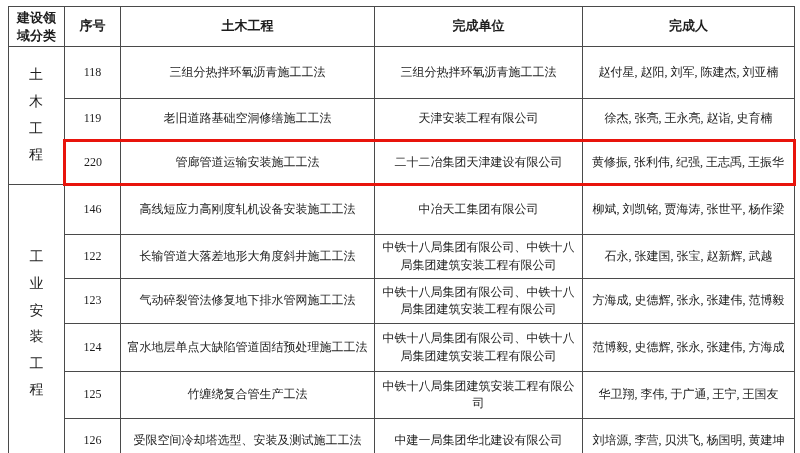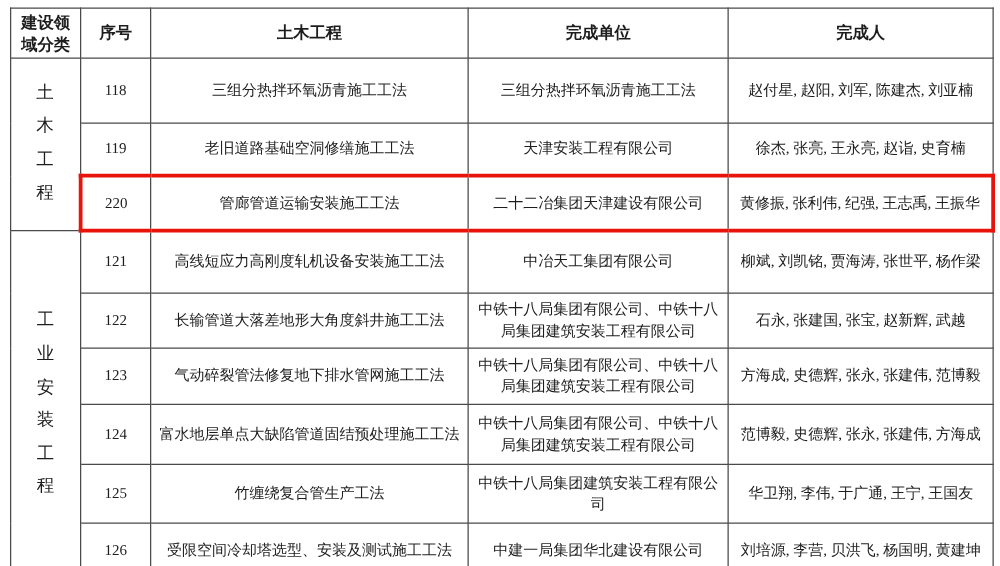--- a/index.html
+++ b/index.html
@@ -101,21 +101,21 @@
       <tr class="hl" style="height:44px;">
         <td class="hl-first">220</td>
         <td>管廊管道运输安装施工工法</td>
         <td>二十二冶集团天津建设有限公司</td>
         <td class="hl-last">黄修振, 张利伟, 纪强, 王志禹, 王振华</td>
       </tr>
       <tr style="height:50px;">
         <td rowspan="6">
             <span class="cat-label">工业安装工程</span>
           </td>
-        <td>121</td>
+        <td>146</td>
         <td>高线短应力高刚度轧机设备安装施工工法</td>
         <td>中冶天工集团有限公司</td>
         <td>柳斌, 刘凯铭, 贾海涛, 张世平, 杨作梁</td>
       </tr>
       <tr style="height:44px;">
         <td>122</td>
         <td>长输管道大落差地形大角度斜井施工工法</td>
         <td>中铁十八局集团有限公司、中铁十八局集团建筑安装工程有限公司</td>
         <td>石永, 张建国, 张宝, 赵新辉, 武越</td>
       </tr>

